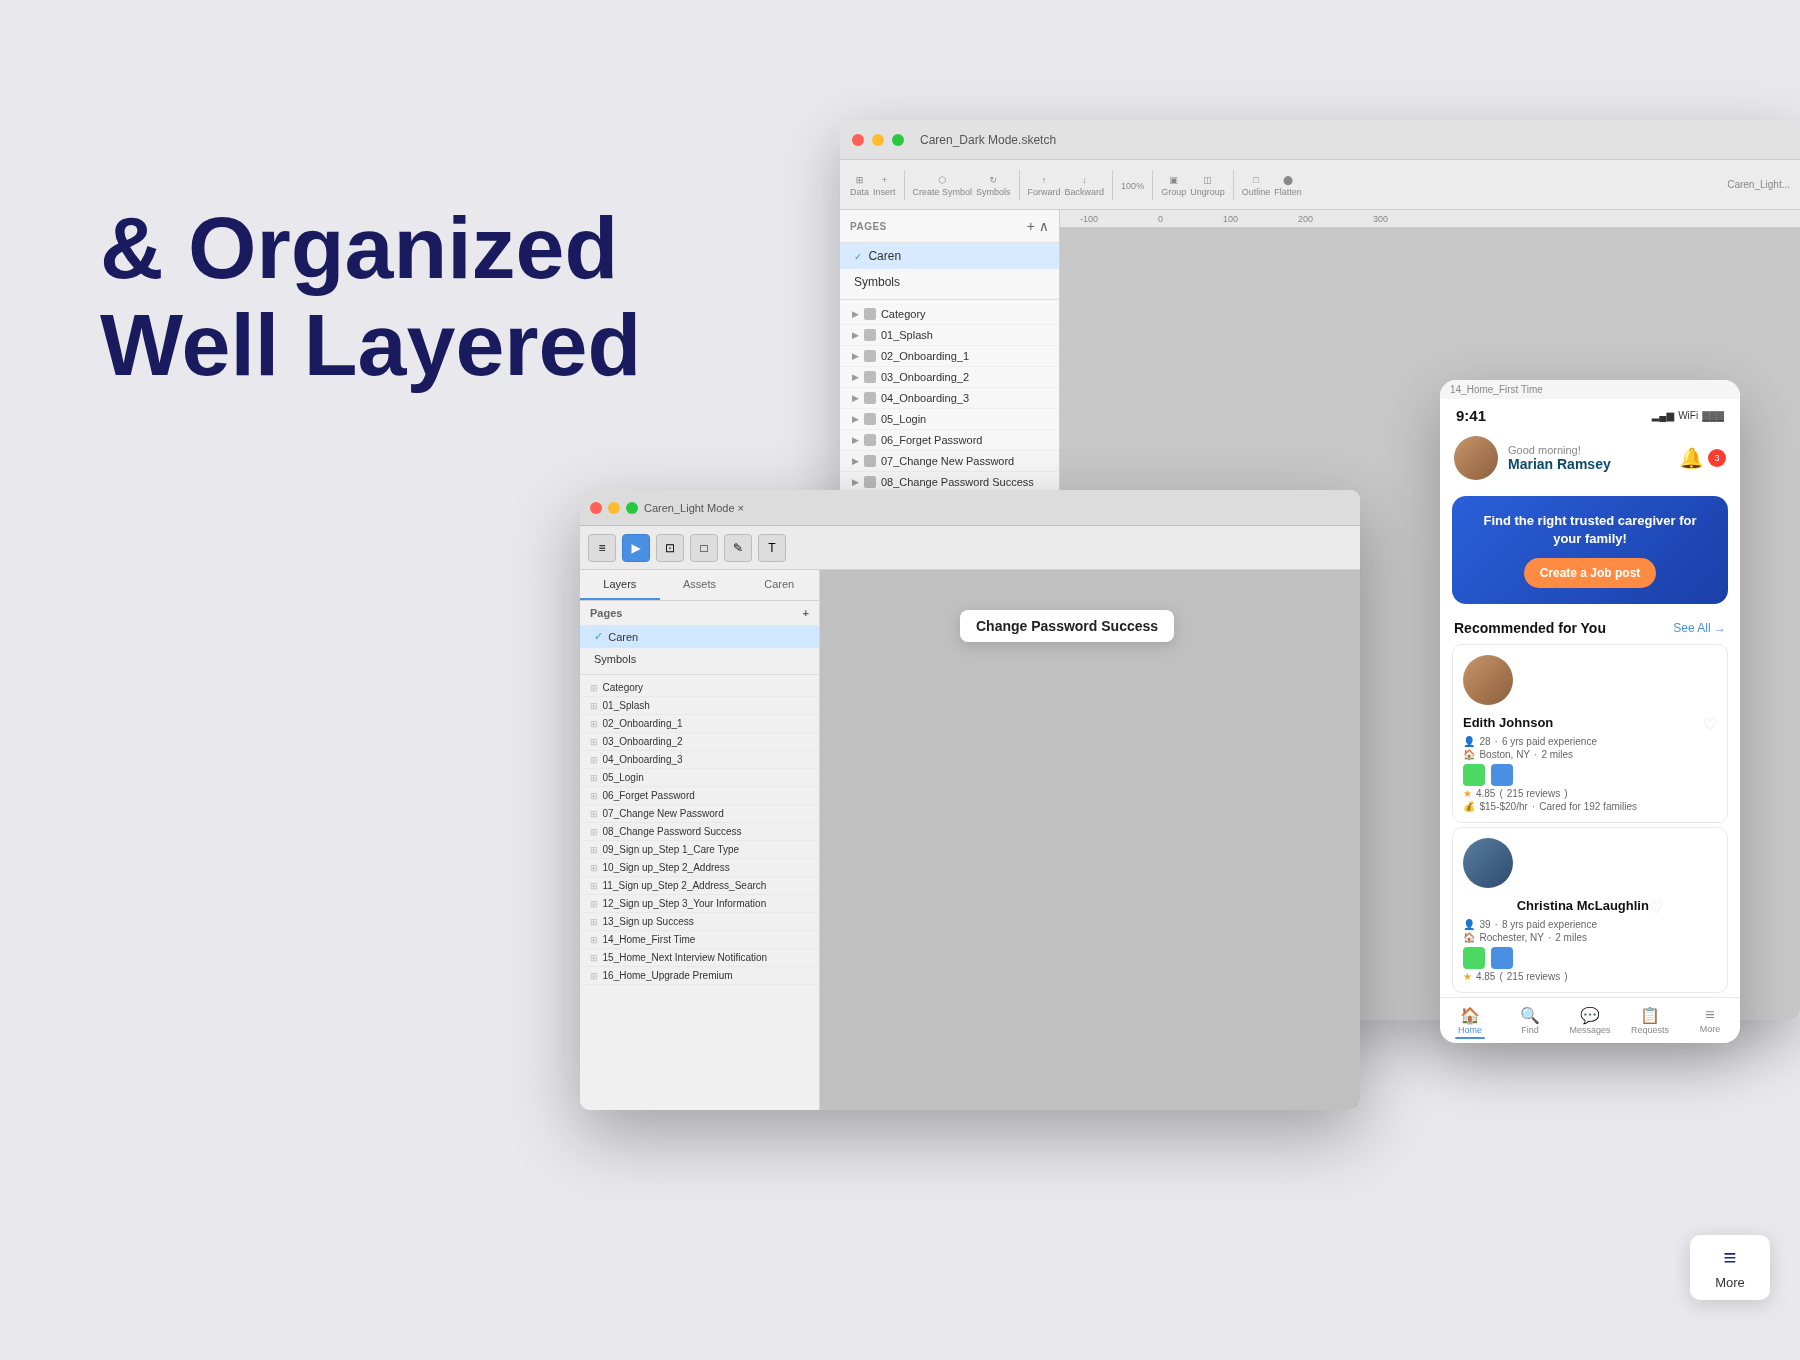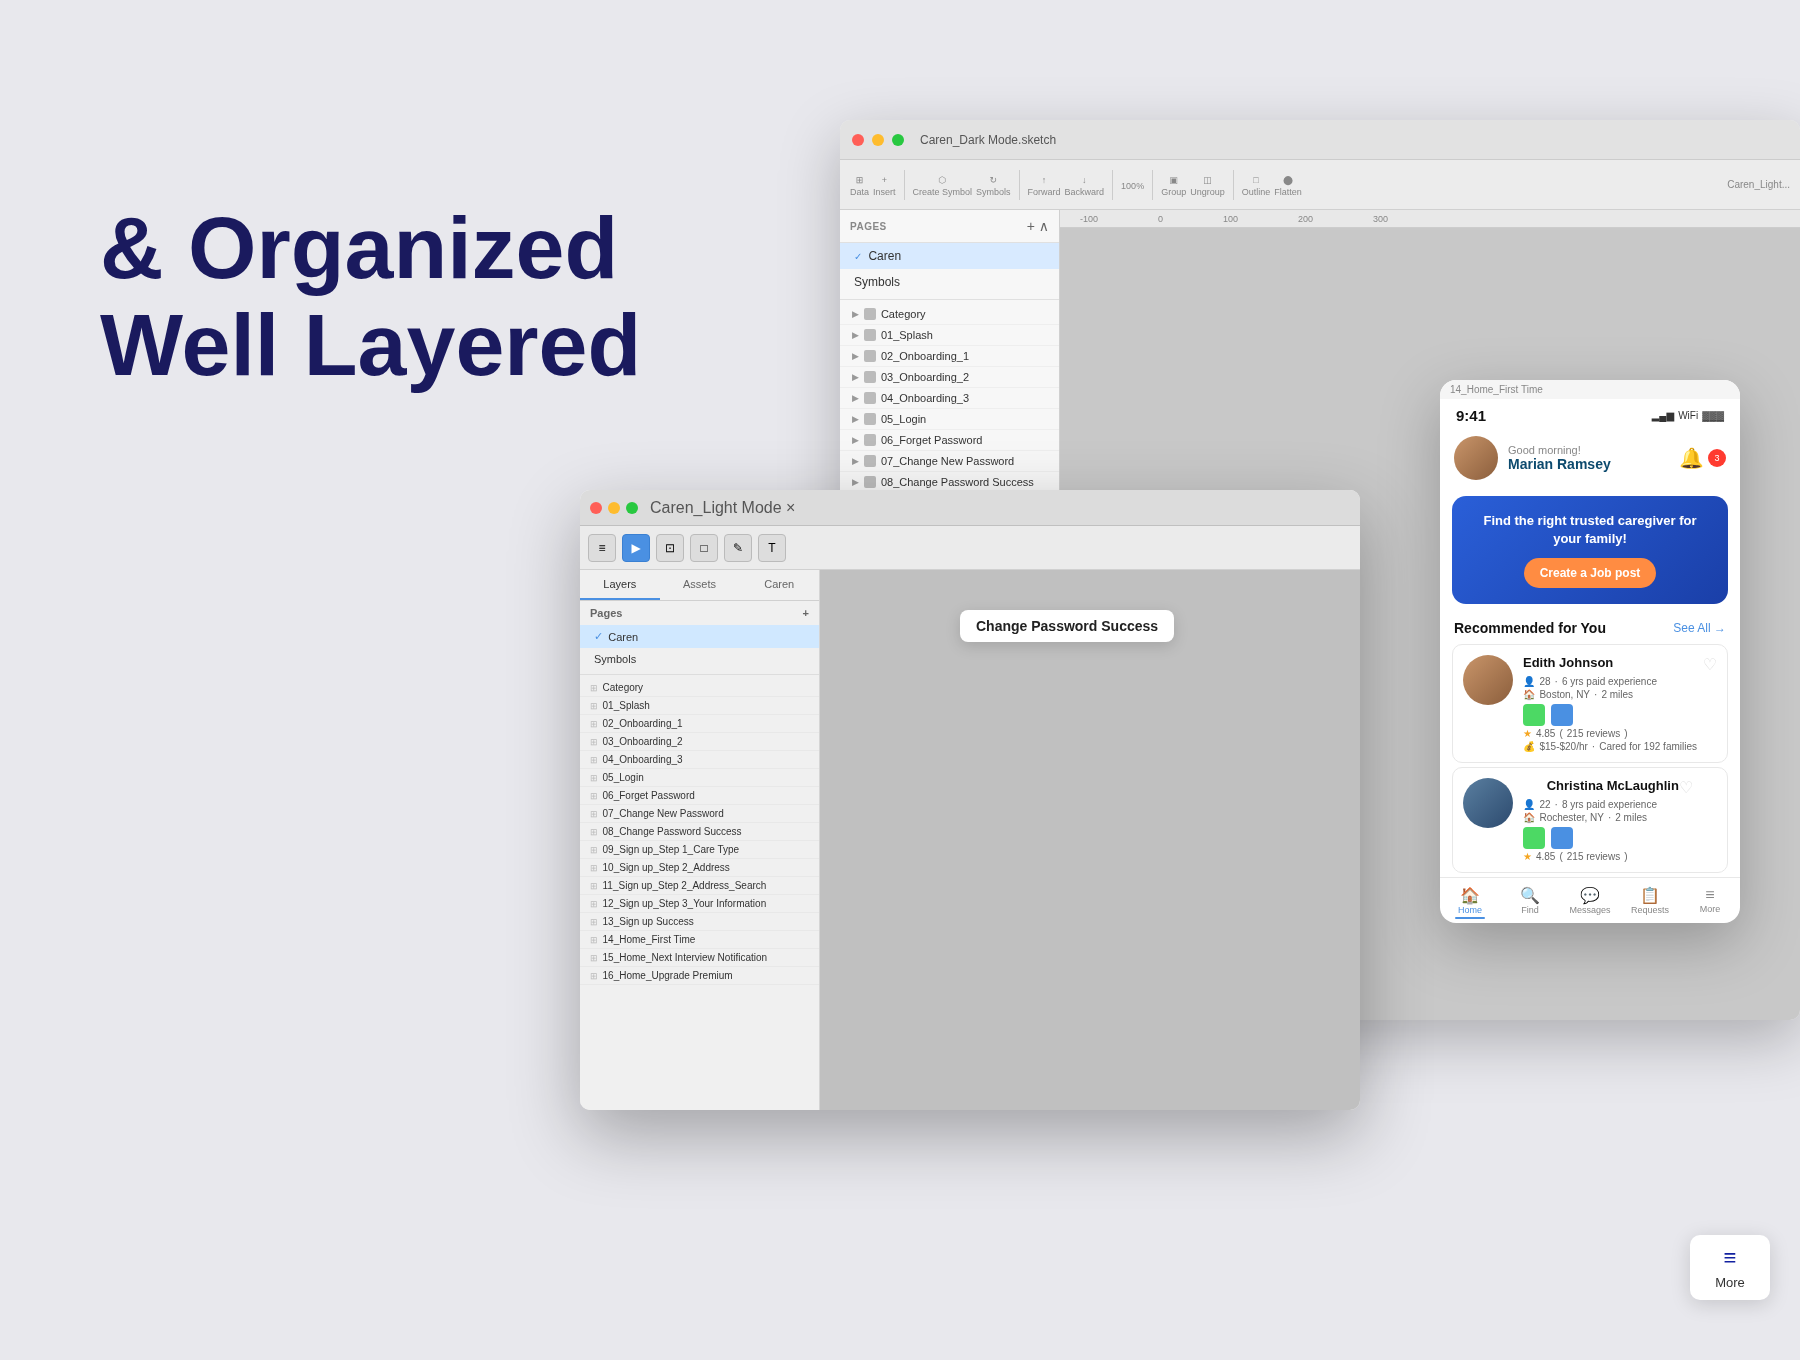--- a/index.html
+++ b/index.html
@@ -182,21 +182,21 @@
     }
     .fw-titlebar {
       height: 36px;
       background: #dcdcdc;
       display: flex;
       align-items: center;
       padding: 0 10px;
       gap: 6px;
       border-bottom: 1px solid #c0c0c0;
     }
-    .fw-title { font-size: 16px; color: #555; margin-left: 6px; }
+    .fw-title { font-size: 11px; color: #555; }
     .fw-toolbar {
       height: 44px;
       background: #ebebeb;
       display: flex;
       align-items: center;
       padding: 0 8px;
       gap: 6px;
       border-bottom: 1px solid #d0d0d0;
     }
     .fw-tool-btn {
@@ -346,20 +346,21 @@
     }
     .section-title { font-size: 14px; font-weight: 700; color: #111; }
     .see-all { font-size: 12px; color: #4a90e2; }
     .caregiver-card {
       margin: 4px 12px;
       padding: 10px;
       border: 1px solid #e8e8e8;
       border-radius: 10px;
       display: flex;
       gap: 10px;
+      flex-direction: column;
     }
     .caregiver-info { flex: 1; }
     .caregiver-name { font-size: 13px; font-weight: 700; color: #111; }
     .caregiver-detail { font-size: 10px; color: #666; display: flex; align-items: center; gap: 4px; margin-top: 2px; }
     .badge-img {
       width: 22px; height: 22px;
       border-radius: 4px;
     }
     .badge-green { background: #4cd964; }
     .badge-blue { background: #4a90e2; }
@@ -666,21 +667,21 @@
   </div>
 
   <div class="caregiver-card">
     <div class="avatar-circle2" style="width:50px;height:50px;flex-shrink:0;"></div>
     <div class="caregiver-info">
       <div style="display:flex;justify-content:center;">
         <span class="caregiver-name">Christina McLaughlin</span>
         <span class="heart-btn">♡</span>
       </div>
       <div class="caregiver-detail">
-        👤 <span>22</span> · <span>8 yrs paid experience</span>
+        👤 <span>39</span> · <span>8 yrs paid experience</span>
       </div>
       <div class="caregiver-detail">
         🏠 <span>Rochester, NY</span> · <span>2 miles</span>
       </div>
       <div style="display:flex;align-items:center;gap:6px;margin-top:4px;">
         <div class="badge-img badge-green"></div>
         <div class="badge-img badge-blue"></div>
       </div>
       <div class="caregiver-detail">
         <span class="star">★</span> <span>4.85</span> (<span>215 reviews</span>)

